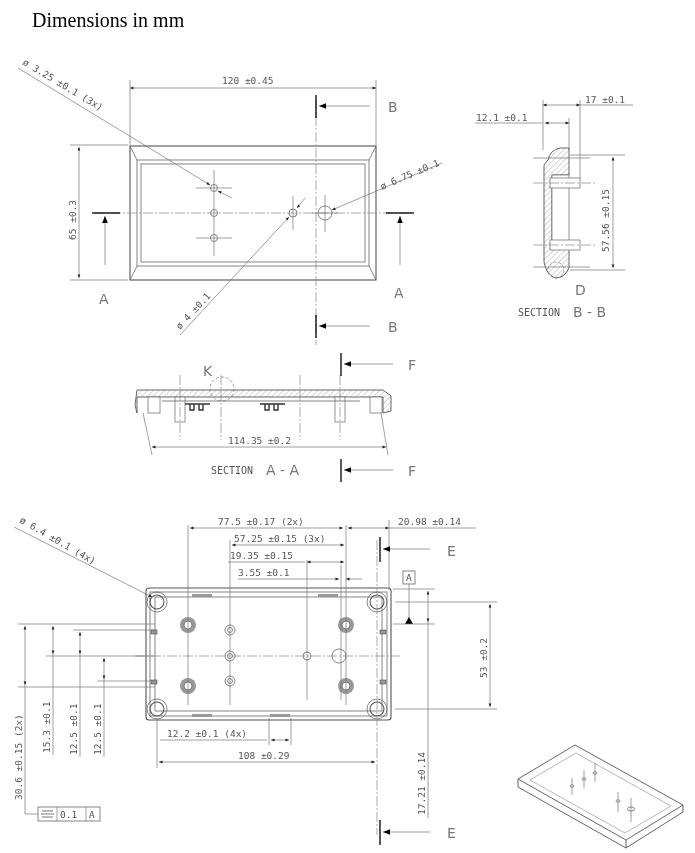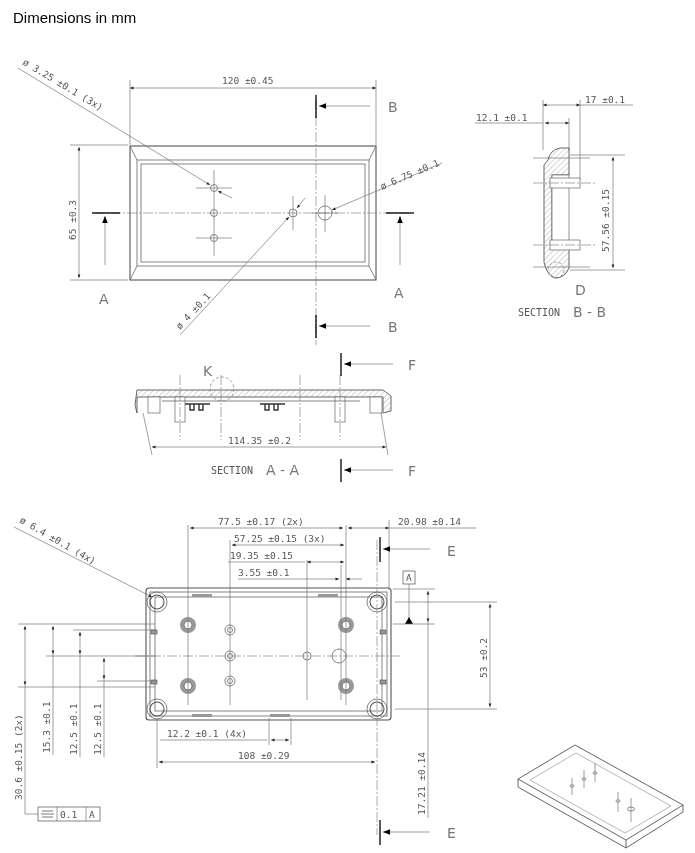--- a/index.html
+++ b/index.html
@@ -1,17 +1,17 @@
 <!DOCTYPE html>
 <html><head>
 <meta charset="utf-8">
 <style>
   html, body { margin: 0; padding: 0; background: #ffffff; }
   body { width: 695px; height: 853px; position: relative; overflow: hidden; font-family: "DejaVu Sans", sans-serif; }
-  .title { position: absolute; left: 13px; top: 9px; font-size: 15px; color: #000; font-family: Liberation Sans, sans-serif; }
+  .title { position: absolute; left: 32px; top: 9px; font-size: 20px; color: #000; font-family: Liberation Serif, serif; }
   svg { position: absolute; left: 0; top: 0; }
   .dim { font-family: "DejaVu Sans Mono", monospace; font-size: 9.5px; fill: #555; }
   .sec { font-family: "DejaVu Sans Mono", monospace; font-size: 10px; fill: #555; }
   .secl { font-family: "DejaVu Sans", sans-serif; font-size: 14px; fill: #777; }
   .thin { stroke: #777; stroke-width: 0.7; fill: none; }
   .part { stroke: #555; stroke-width: 1.1; fill: none; }
   .partt { stroke: #666; stroke-width: 0.8; fill: none; }
   .cl { stroke: #888; stroke-width: 0.7; stroke-dasharray: 10 2 2 2; fill: none; }
   .cut { stroke: #000; stroke-width: 1.3; }
 </style>

